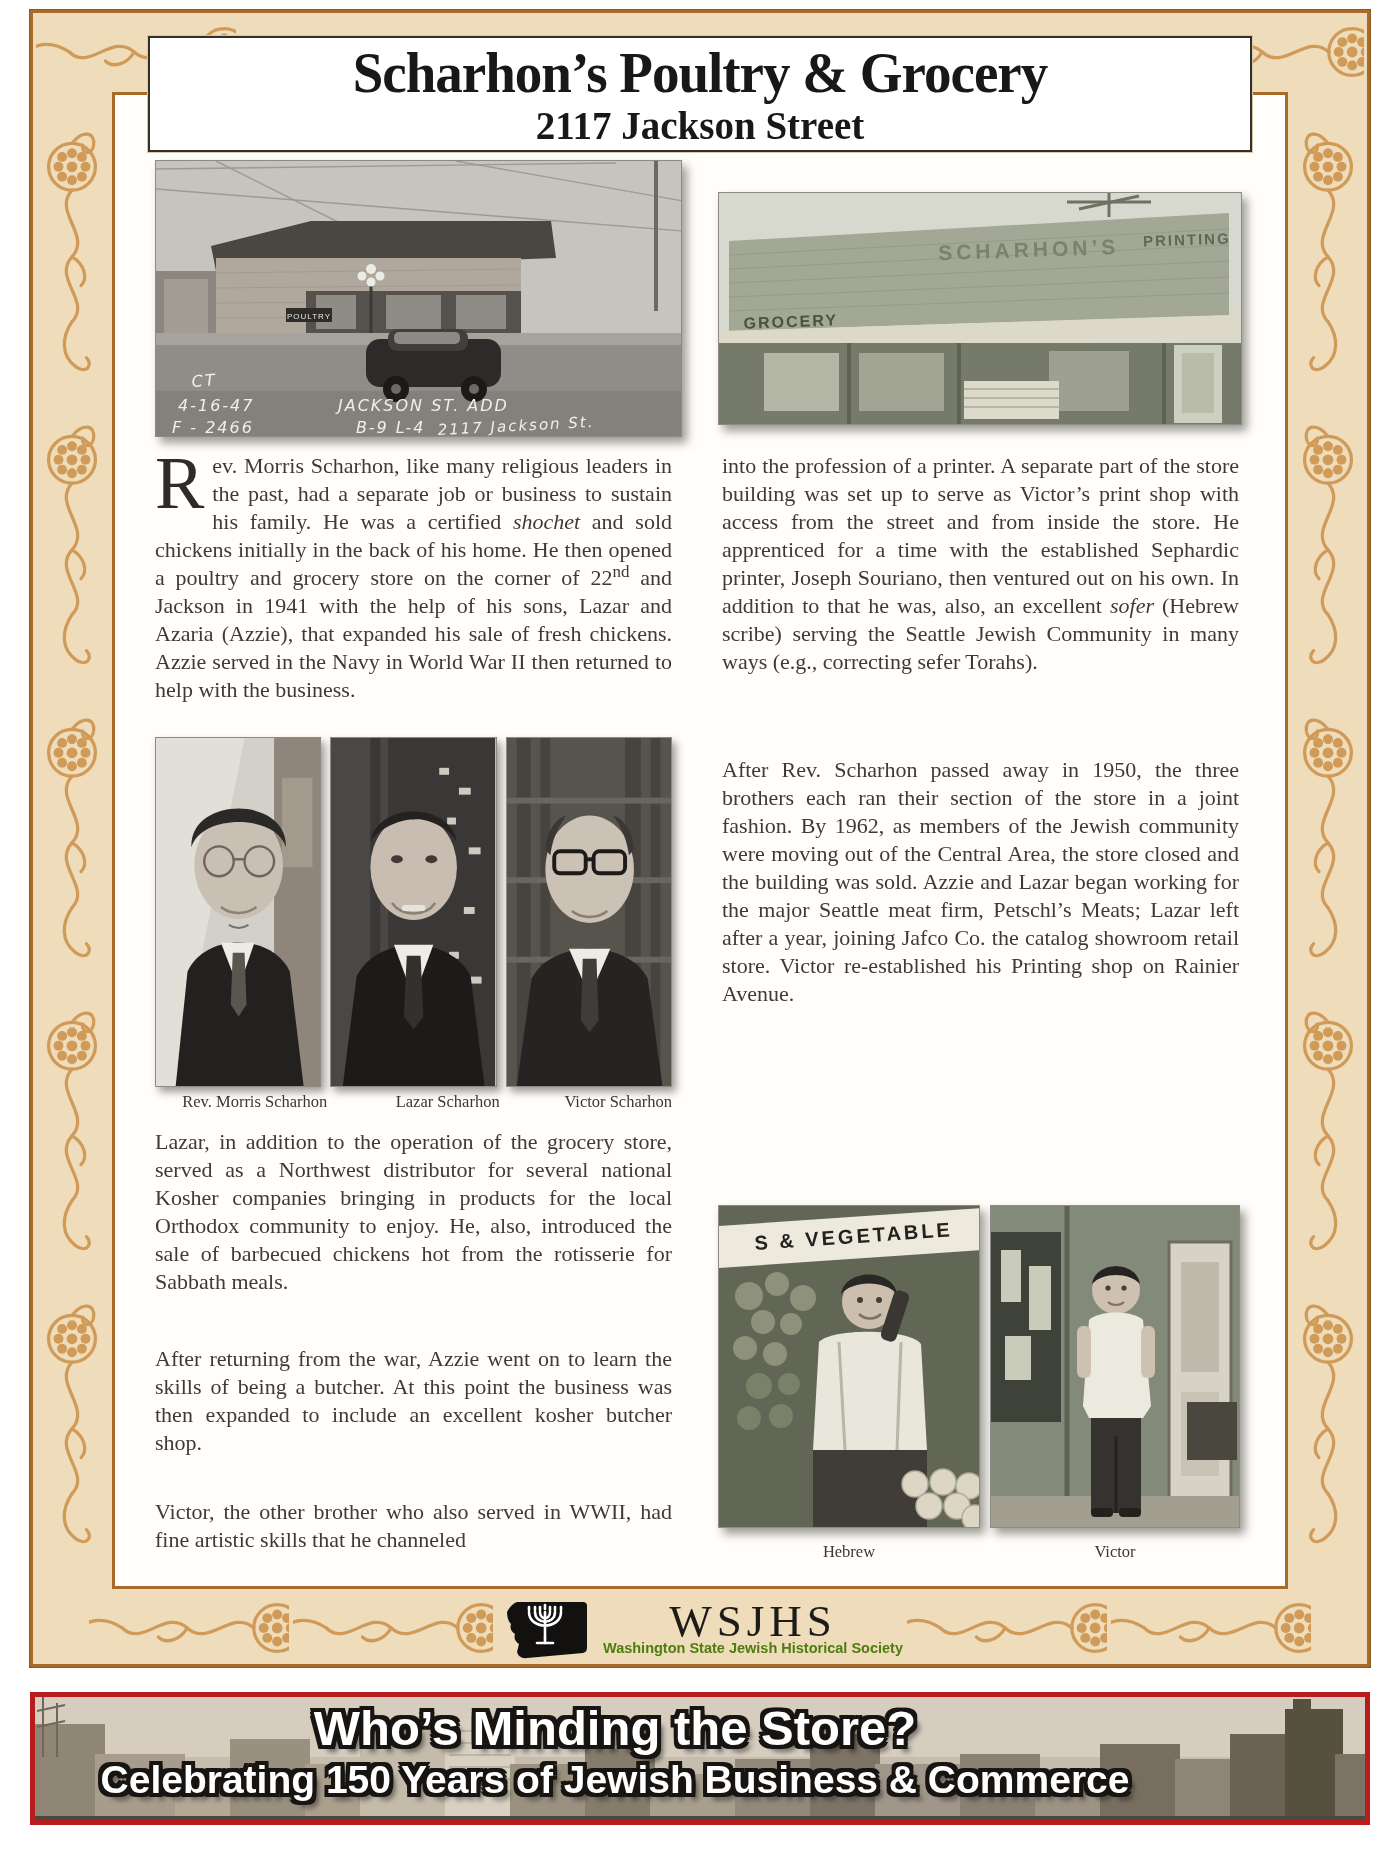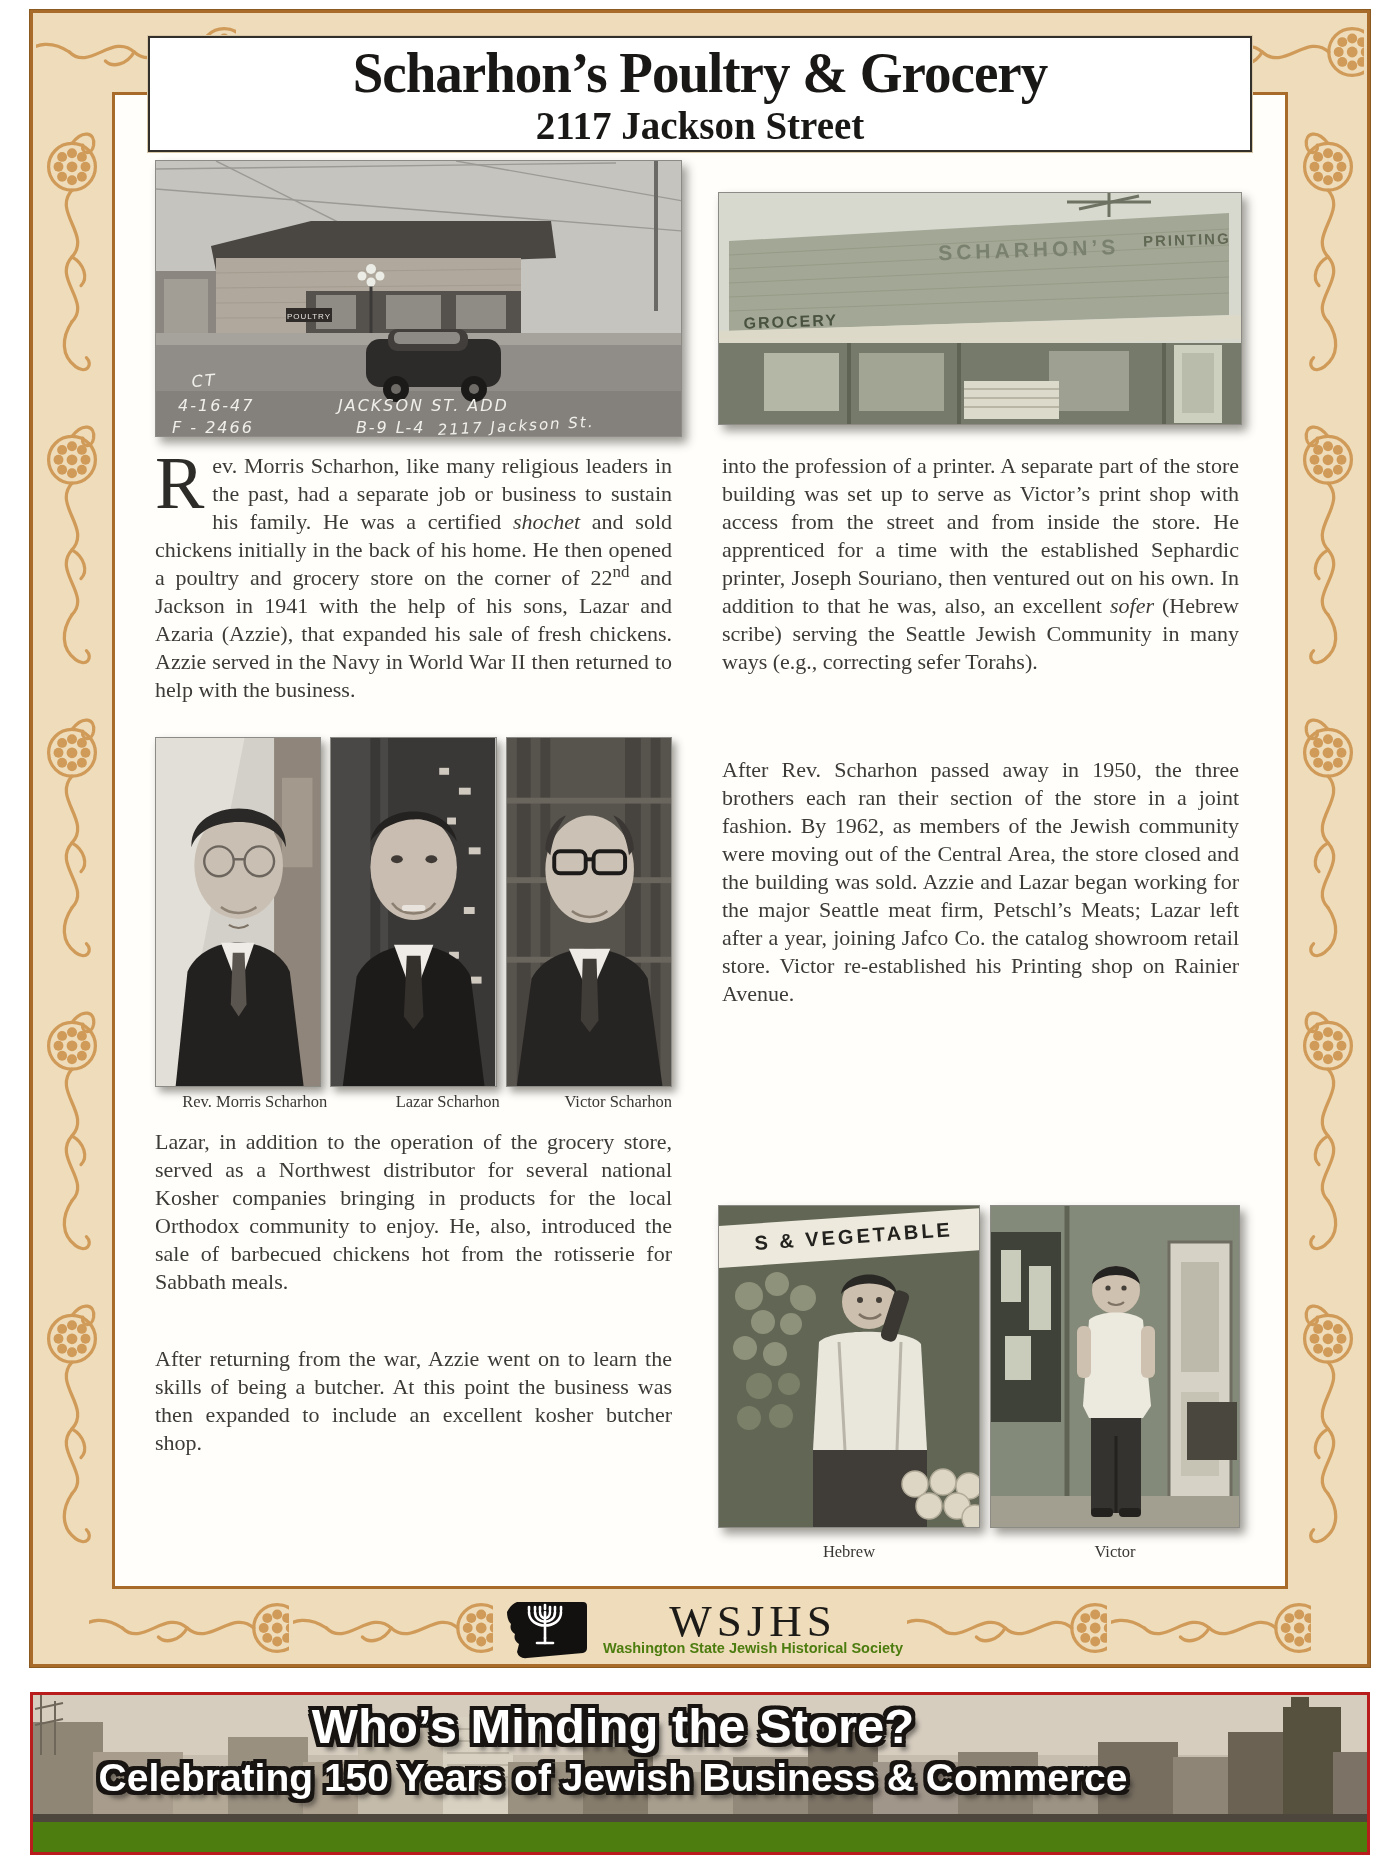--- a/index.html
+++ b/index.html
@@ -50,22 +50,22 @@
   .sup { font-size:17px; vertical-align:super; line-height:0; }
   .caption { position:absolute; text-align:center; font-size:16.5px; color:#3a3834; }
 
   
   .logo-group { display:flex; align-items:center; gap:10px; }
   .logo-texts { display:flex; flex-direction:column; align-items:center; }
   .logo-abbr { font-family:"Liberation Serif", serif; font-size:45px; line-height:42px; letter-spacing:5px; color:#1d1b18; }
   .logo-org  { font-family:Liberation Sans, sans-serif; font-weight:bold; font-size:14.5px; color:#4d7c0f; margin-top:-2px; }
 
   
-  .banner { position:absolute; left:30px; top:1692px; width:1340px; height:163px;
-            border:3px solid #b91c1c; overflow:hidden; background:#4d7c0f; }
+  .banner { position:absolute; left:30px; top:1692px; width:1340px; height:133px;
+            border:5px solid #b91c1c; overflow:hidden; background:#6d28d9; }
   .banner-art { position:absolute; left:0; top:0; }
   .banner-text-wrap { position:absolute; left:0; top:4px; width:1160px; text-align:center; }
   .outline-text { color:#ffffff; font-weight:bold; font-family:"Liberation Sans", sans-serif;
       text-shadow:-4px -4px 0 #171411, 4px -4px 0 #171411, -4px 4px 0 #171411, 4px 4px 0 #171411,
                   -4px 0 0 #171411, 4px 0 0 #171411, 0 -4px 0 #171411, 0 4px 0 #171411,
                   6px 7px 5px rgba(0,0,0,.5); }
   .banner-line1 { font-size:49px; line-height:54px; letter-spacing:0; }
   .banner-line2 { font-size:39px; line-height:46px; margin-top:2px; letter-spacing:0; }
 </style>
 </head>
@@ -385,20 +385,21 @@
     </div>
   </div>
   <div class="portrait-captions">
     <div>Rev. Morris Scharhon</div>
     <div>Lazar Scharhon</div>
     <div>Victor Scharhon</div>
   </div>
 
   <div class="body-text" style="left:155px; top:1128px;">Lazar, in addition to the operation of the grocery store, served as a Northwest distributor for several national Kosher companies bringing in products for the local Orthodox community to enjoy. He, also, introduced the sale of barbecued chickens hot from the rotisserie for Sabbath meals.</div>
   <div class="body-text" style="left:155px; top:1345px;">After returning from the war, Azzie went on to learn the skills of being a butcher. At this point the business was then expanded to include an excellent kosher butcher shop.</div>
+  <div class="body-text" style="left:155px; top:1498px;">Victor, the other brother who also served in WWII, had fine artistic skills that he channeled</div>
 
   <div class="body-text" style="left:722px; top:452px;">
     <span>into the profession of a printer. A separate part of the store building was set up to serve as Victor’s print shop with access from the street and from inside the store. He apprenticed for a time with the established Sephardic printer, Joseph Souriano, then ventured out on his own. In addition to that he was, also, an excellent </span><i>sofer</i><span> (Hebrew scribe) serving the Seattle Jewish Community in many ways (e.g., correcting sefer Torahs).</span>
   </div>
   <div class="body-text" style="left:722px; top:756px;">After Rev. Scharhon passed away in 1950, the three brothers each ran their section of the store in a joint fashion. By 1962, as members of the Jewish community were moving out of the Central Area, the store closed and the building was sold. Azzie and Lazar began working for the major Seattle meat firm, Petschl’s Meats; Lazar left after a year, joining Jafco Co. the catalog showroom retail store. Victor re-established his Printing shop on Rainier Avenue.</div>
 
   <div class="photo" id="photo-azaria">
     <svg width="262" height="323" viewBox="0 0 262 323">
       <rect width="262" height="323" fill="#626655"></rect>
       <g fill="#8e927b">

